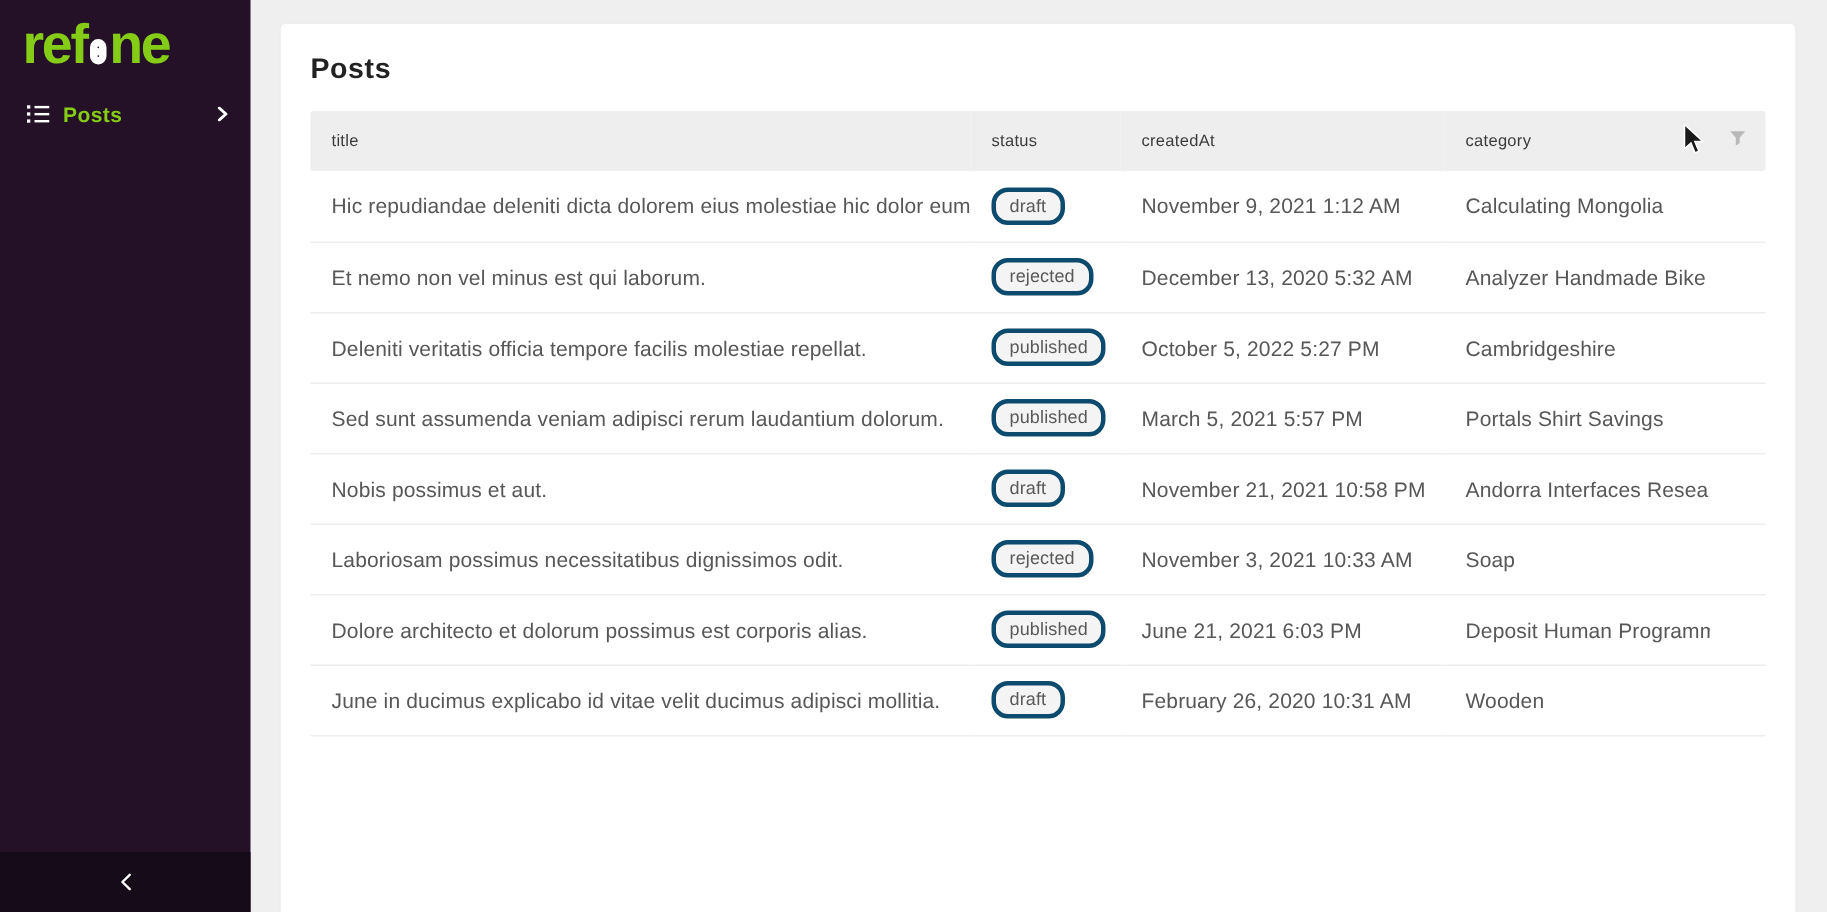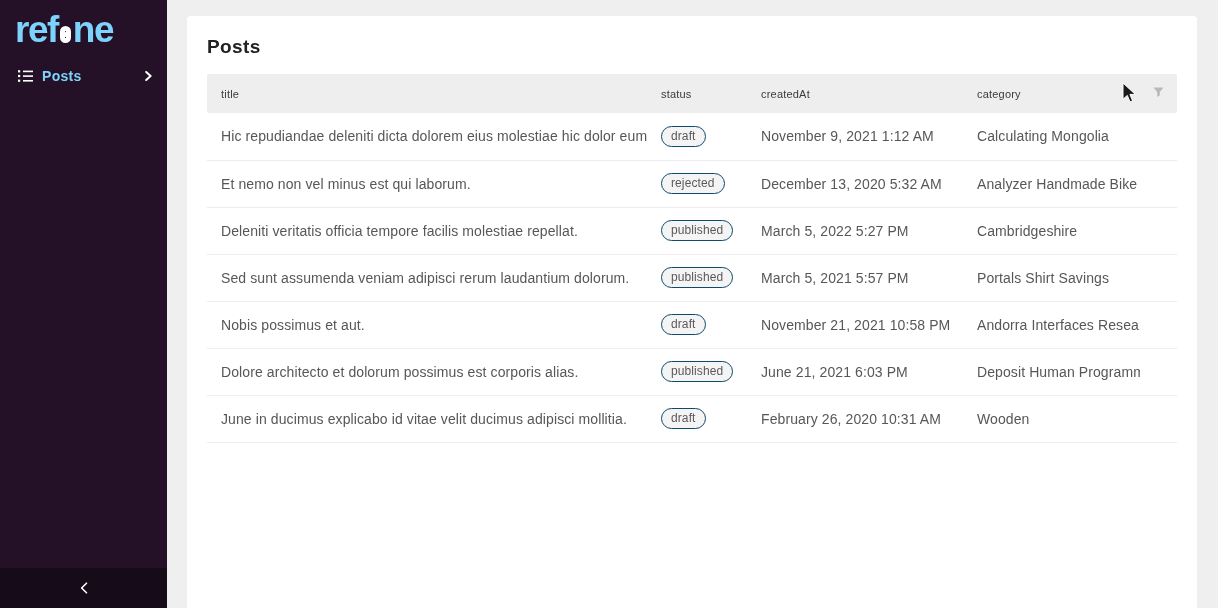--- a/index.html
+++ b/index.html
@@ -8,21 +8,21 @@
     width: 1218px; height: 608px; overflow: hidden;
     font-family: "Liberation Sans", sans-serif;
     background: #efefef;
     position: relative;
   }
   .app { display: flex; width: 1218px; height: 608px; }
 
   
   .sidebar {
     width: 167px; flex-shrink: 0; height: 608px;
-    background: #241127; color: #7dd3fc;
+    background: #241127; color: #84cc16;
     position: relative;
   }
   .logo {
     margin: 11px 14px 0 15px;
     font-size: 37px; font-weight: bold; letter-spacing: -1.5px;
     line-height: 38px; white-space: nowrap;
   }
   .logo-i {
     display: inline-block; width: 11px; height: 17px;
     border: 5px solid #fff; border-radius: 12px;
@@ -78,21 +78,21 @@
 
   tbody td {
     height: 47px; padding: 0 14px;
     border-bottom: 1px solid #ededed;
     font-size: 14px; color: #575757; letter-spacing: 0.1px;
     white-space: nowrap; overflow: hidden;
   }
   .badge {
     display: inline-block; padding: 2px 9px 3px 9px;
     font-size: 12px; line-height: 14px; color: #595959;
-    background: #f4f4f4; border: 1px solid #0c4a6e; border-radius: 11px;
+    background: #f4f4f4; border: 3px solid #0c4a6e; border-radius: 11px;
   }
 
   .filter-icon-btn { display: inline-flex; cursor: pointer; }
 
   
   .cursor { position: absolute; left: 1122px; top: 83px; pointer-events: none; }
 </style>
 </head>
 <body>
 
@@ -171,21 +171,21 @@
     <td>Et nemo non vel minus est qui laborum.</td>
     <td><span class="badge">rejected</span></td>
     <td>December 13, 2020 5:32 AM</td>
     <td>Analyzer Handmade Bike</td>
     <td></td>
   </tr>
 
   <tr class="post-row">
     <td>Deleniti veritatis officia tempore facilis molestiae repellat.</td>
     <td><span class="badge">published</span></td>
-    <td>March 5, 2022 5:27 PM</td>
+    <td>October 5, 2022 5:27 PM</td>
     <td>Cambridgeshire</td>
     <td></td>
   </tr>
 
   <tr class="post-row">
     <td>Sed sunt assumenda veniam adipisci rerum laudantium dolorum.</td>
     <td><span class="badge">published</span></td>
     <td>March 5, 2021 5:57 PM</td>
     <td>Portals Shirt Savings</td>
     <td></td>
@@ -193,20 +193,27 @@
 
   <tr class="post-row">
     <td>Nobis possimus et aut.</td>
     <td><span class="badge">draft</span></td>
     <td>November 21, 2021 10:58 PM</td>
     <td>Andorra Interfaces Research</td>
     <td></td>
   </tr>
 
 
+  <tr class="post-row">
+    <td>Laboriosam possimus necessitatibus dignissimos odit.</td>
+    <td><span class="badge">rejected</span></td>
+    <td>November 3, 2021 10:33 AM</td>
+    <td>Soap</td>
+    <td></td>
+  </tr>
 
   <tr class="post-row">
     <td>Dolore architecto et dolorum possimus est corporis alias.</td>
     <td><span class="badge">published</span></td>
     <td>June 21, 2021 6:03 PM</td>
     <td>Deposit Human Programmable</td>
     <td></td>
   </tr>
 
   <tr class="post-row">

